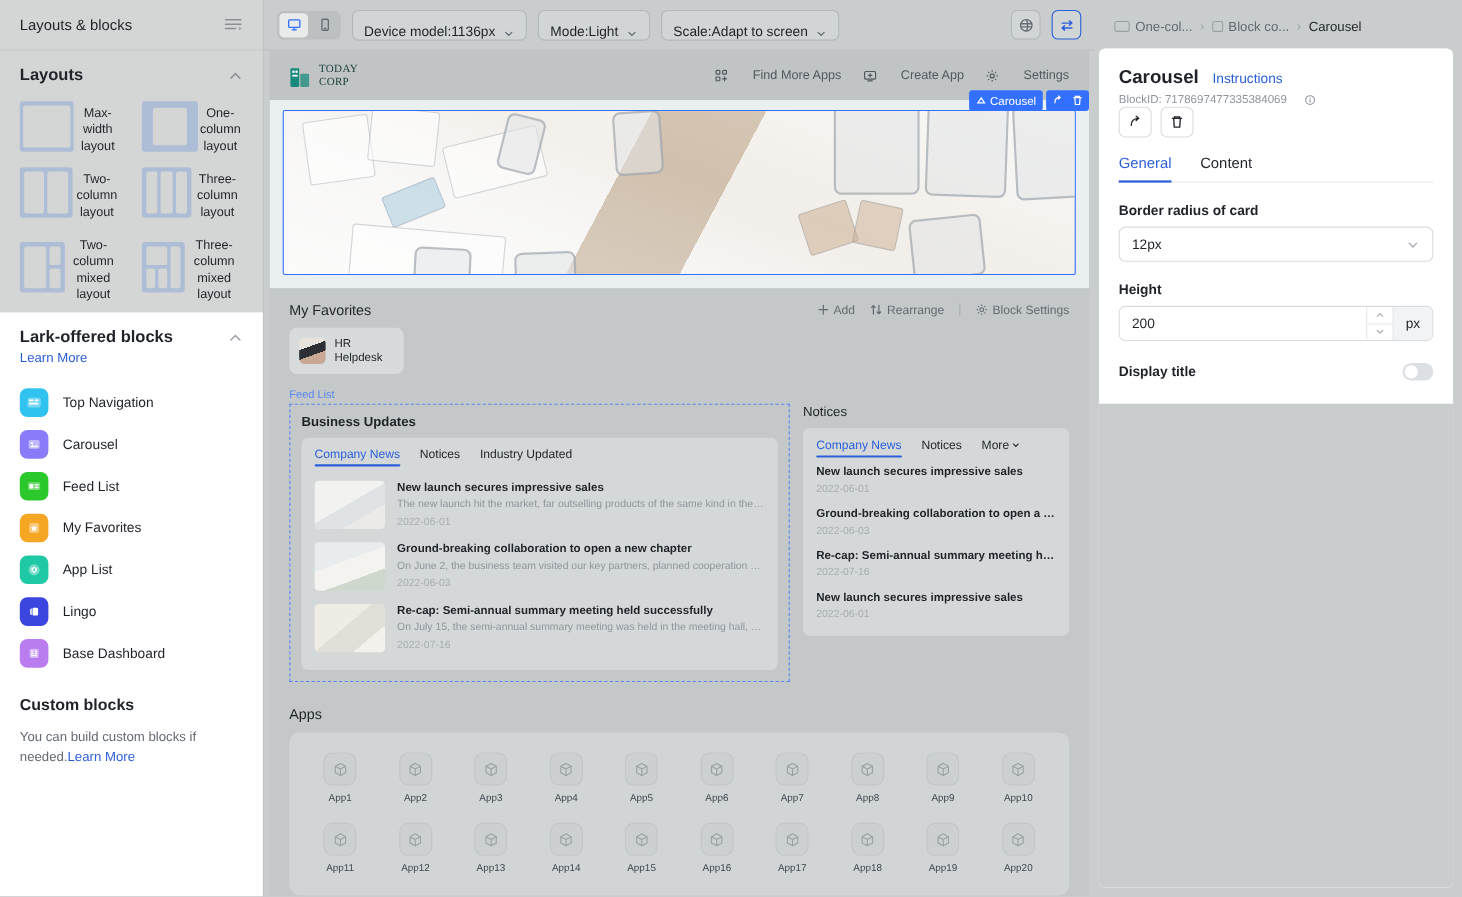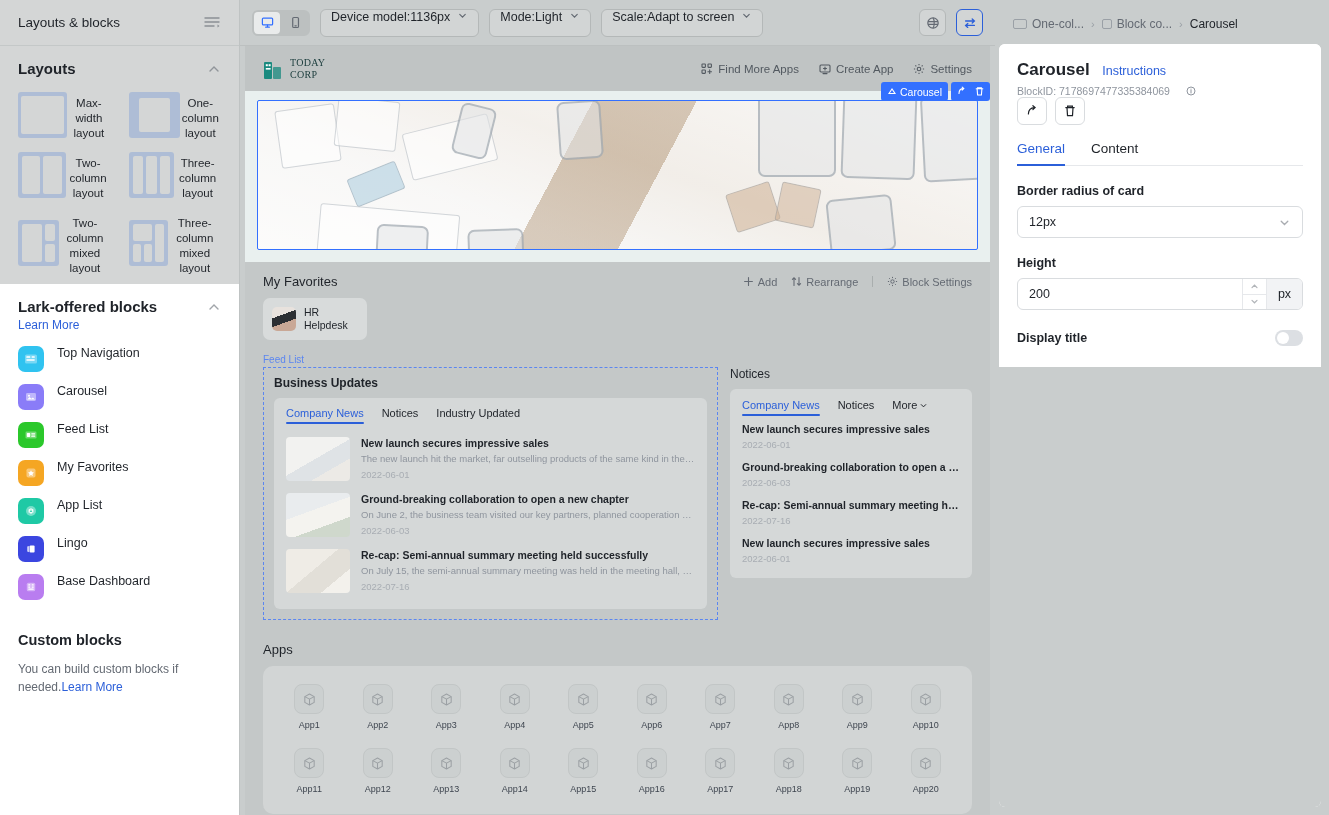--- a/index.html
+++ b/index.html
@@ -49,21 +49,21 @@
   .layout-thumb.onecol { padding: 6px 10px; }
   .layout-label {
     font-size: 11.5px; color: #1f2329; margin-top: 7px;
     text-align: center; line-height: 15px;
   }
 
   .sb-lower { background: #fff; flex: 1; padding: 14px 18px 0; }
   .learn-link { font-size: 12px; color: #2b5fd9; cursor: pointer; display:inline-block; margin-top: 3px; }
   .block-list { margin-top: 13px; }
   .block-item {
-    display: flex; align-items: flex-start; gap: 13px;
+    display: flex; align-items: center; gap: 13px;
     height: 38px; cursor: pointer;
   }
   .block-ico {
     width: 26px; height: 26px; border-radius: 7px;
     display: flex; align-items: center; justify-content: center;
     flex: 0 0 26px;
   }
   .block-ico svg { width: 14px; height: 14px; }
   .block-name { font-size: 12.5px; color: #1f2329; }
   .custom-head { font-size: 14.5px; font-weight: 700; color: #1f2329; margin-top: 20px; }
@@ -81,21 +81,21 @@
     display: flex; background: #bcc0c0; border-radius: 6px; padding: 2px; gap: 2px;
   }
   .seg-btn {
     width: 26px; height: 22px; border-radius: 4px;
     display: flex; align-items: center; justify-content: center; cursor: pointer;
   }
   .seg-btn.active { background: #e9ebeb; }
   .seg-btn svg { width: 13px; height: 13px; }
   .tb-select {
     height: 28px; border: 1px solid #b4b8b8; border-radius: 6px;
-    background: #d2d5d5; display: flex; align-items: flex-start; gap: 7px;
+    background: #d2d5d5; display: flex; align-items: flex-end; gap: 7px;
     padding: 0 10px; font-size: 12.5px; color: #1f2329; cursor: pointer;
     white-space: nowrap;
   }
   .tb-spacer { flex: 1; }
   .tb-ico-btn {
     width: 27px; height: 27px; border-radius: 6px; border: 1px solid #b4b8b8;
     display: flex; align-items: center; justify-content: center; cursor: pointer;
     background: #d2d5d5;
   }
   .tb-ico-btn.primary { border-color: #2b5fd9; border-width: 1.5px; }
@@ -112,21 +112,21 @@
     padding: 0 18px; justify-content: space-between;
   }
   .logo-wrap { display: flex; align-items: center; gap: 7px; }
   .logo-mark { width: 20px; height: 22px; }
   .logo-text {
     font-family: "Liberation Serif", serif; font-size: 10px;
     line-height: 11.5px; color: #1a3c3c; letter-spacing: .3px;
   }
   .head-nav { display: flex; align-items: center; gap: 20px; }
   .head-nav-item {
-    display: flex; align-items: center; gap: 5px;
+    display: flex; align-items: center; gap: 22px;
     font-size: 11.5px; color: #525960; cursor: pointer;
   }
   .head-nav-item svg { width: 12px; height: 12px; }
 
   
   .carousel-zone { background: #e9f0ef; padding: 9px 12px 12px; position: relative; }
   .carousel-img {
     height: 150px; border: 1.5px solid #3370ff; border-radius: 2px;
     position: relative; overflow: hidden;
     background:

